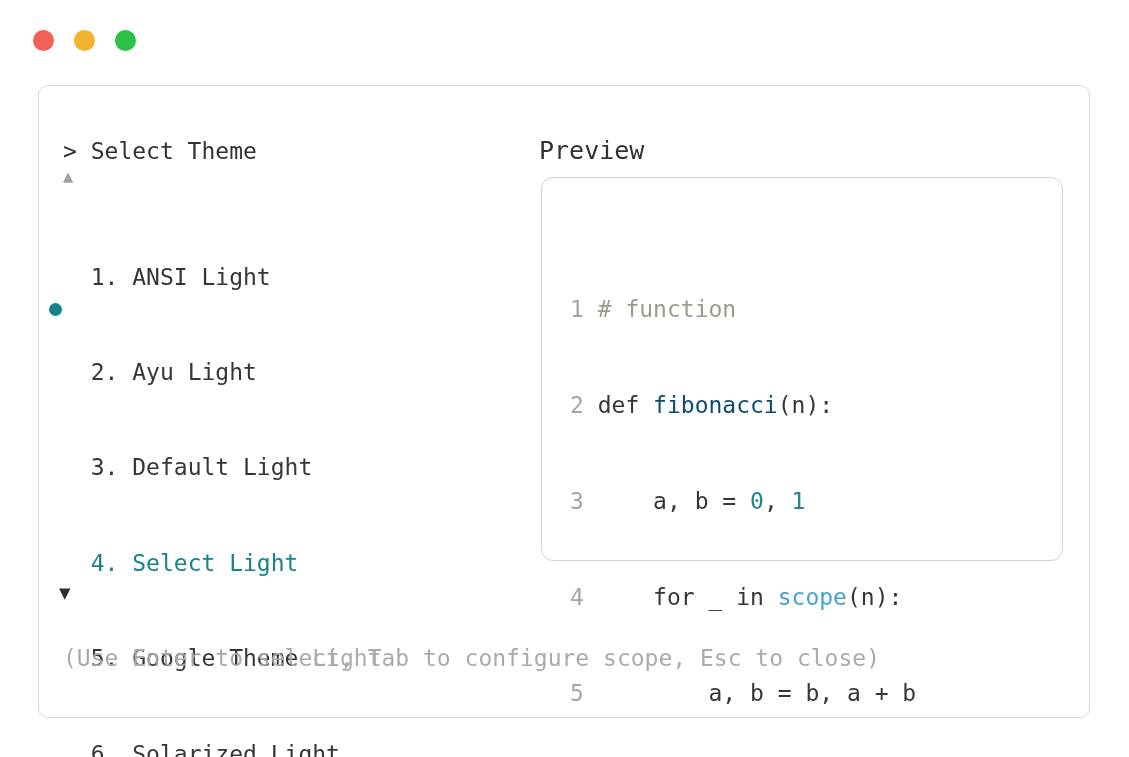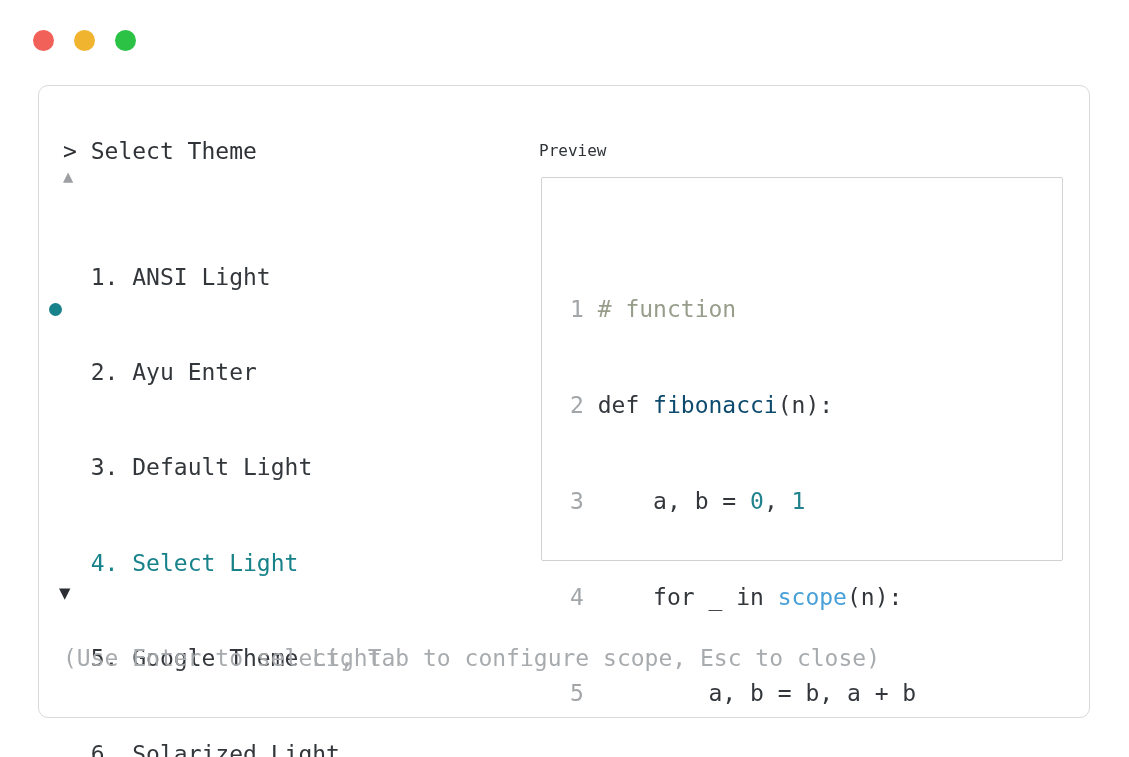--- a/index.html
+++ b/index.html
@@ -26,24 +26,24 @@
                 line-height:31.8px; white-space:pre; color:#33373b; }
   .row { height:31.8px; }
   .row .gray { color:#a9acb0; }
   .row.selected span { color:#17828a; }
   .bullet { position:absolute; left:10px; top:217px; width:13px; height:13px;
             border-radius:50%; background:#17828a; }
 
   .hint { position:absolute; left:24px; top:556px; font-size:23px; line-height:32px;
           color:#a8abae; white-space:pre; }
 
-  .preview-label { position:absolute; left:500px; top:49px; font-size:16px;
+  .preview-label { position:absolute; left:500px; top:49px; font-size:25px;
                    line-height:32px; color:#2f3337; }
   .preview-box { position:absolute; left:502px; top:91px; width:522px; height:384px;
-                 border:1.5px solid #d2d2d2; border-radius:2px; background:#ffffff; }
+                 border:1.5px solid #d2d2d2; border-radius:12px; background:#ffffff; }
   .code { position:absolute; left:28px; top:51px; font-size:23px; line-height:32px;
           white-space:pre; color:#33373b; }
   .cl { height:32px; }
   .ln { color:#a2a6a9; }
   .cm { color:#969d8a; }
   .fn { color:#0c4a6e; }
   .nm { color:#1f828c; }
   .sb { color:#47a0d8; }
 </style>
 </head>
@@ -58,21 +58,21 @@
 <div class="panel">
 
   <div class="title">&gt; Select Theme</div>
 
   <div class="scroll-up">▲</div>
 
   <div class="bullet"></div>
 
   <div class="theme-list">
     <div class="row"><span>  1. </span><span>ANSI Light</span><span class="gray"></span></div>
-    <div class="row"><span>  2. </span><span>Ayu Enter</span><span class="gray"></span></div>
+    <div class="row"><span>  2. </span><span>Ayu Light</span><span class="gray"></span></div>
     <div class="row"><span>  3. </span><span>Default Light</span><span class="gray"></span></div>
     <div class="row selected"><span>  4. </span><span>Select Light</span><span class="gray"></span></div>
     <div class="row"><span>  5. </span><span>Google Theme</span><span class="gray"> Light</span></div>
     <div class="row"><span>  6. </span><span>Solarized Light</span><span class="gray"></span></div>
     
     
     
     
     
     

